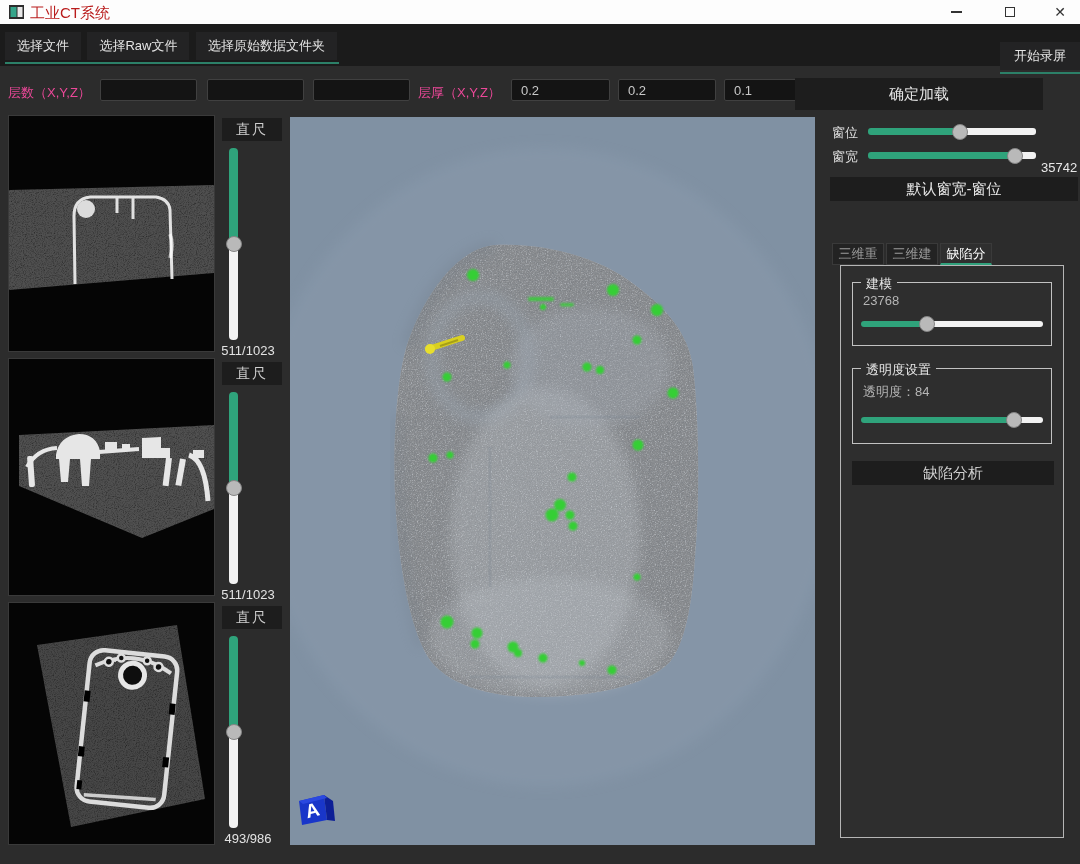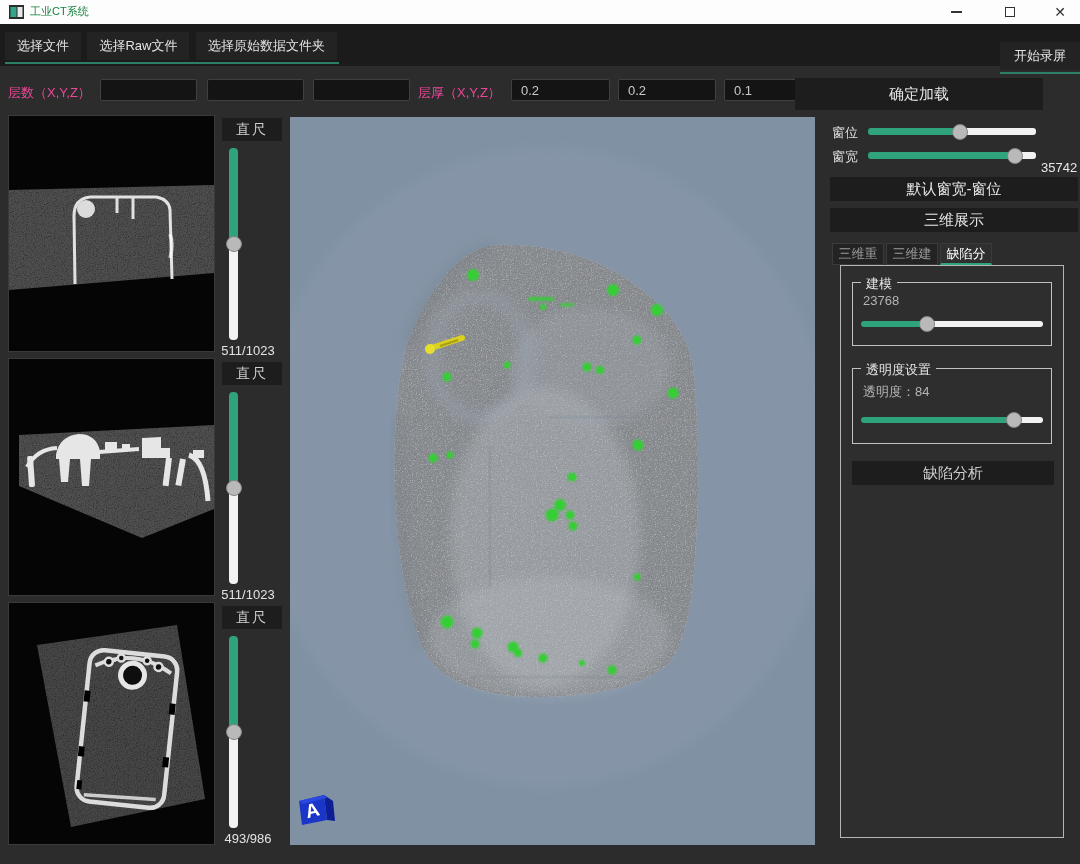--- a/index.html
+++ b/index.html
@@ -2,21 +2,21 @@
 <html><head>
 <meta charset="utf-8">
 <style>
   * { margin:0; padding:0; box-sizing:border-box; }
   body { background:#202020; font-family:"Liberation Sans", sans-serif; }
   .screen { position:relative; width:1080px; height:864px; background:#2c2c2c; overflow:hidden; }
 
   
   .titlebar { position:absolute; left:0; top:0; width:1080px; height:24px; background:#fdfdfd; }
   .titlebar .app-icon { position:absolute; left:9px; top:5px; width:15px; height:14px; }
-  .titlebar .title { position:absolute; left:30px; top:4px; font-size:11px; color:#15803d; }
+  .titlebar .title { position:absolute; left:30px; top:4px; font-size:15px; color:#b91c1c; }
   .win-btn { position:absolute; top:0; width:40px; height:24px; display:flex; align-items:center; justify-content:center; color:#333; cursor:default; }
   .win-btn.min { left:936px; } .win-btn.max { left:990px; } .win-btn.cls { left:1040px; font-size:14px; }
   .glyph-min { display:block; width:11px; height:2px; background:#333; }
   .glyph-max { display:block; width:10px; height:10px; border:1.5px solid #333; }
 
   
   .toolbar { position:absolute; left:0; top:24px; width:1080px; height:42px; background:#1b1b1b; }
   .file-btn-group { position:absolute; left:5px; top:8px; border-bottom:2px solid #2c8068; padding-bottom:2px; white-space:nowrap; }
   .tb-btn { display:inline-block; background:#232324; color:#e4e4e4; font-size:13px; padding:5px 12px; margin-right:2px; border:none; font-family:inherit; }
   .record-wrap { position:absolute; right:0; top:8px; border-bottom:2px solid #2c8068; padding-bottom:2px; }
@@ -278,21 +278,20 @@
 
   <span class="rp-label" style="left:832px;top:148px">窗宽</span>
   <div class="h-slider" style="left: 868px; top: 152px; width: 168px; --p: 87.4%;">
     <div class="fill-left"></div>
     <div class="fill-right"></div>
     <div class="thumb"></div>
   </div>
   <span class="rp-value" style="left:1041px;top:148px">57306</span>
 
   <button class="dark-btn" style="position:absolute;left:830px;top:177px;width:248px;height:24px;font-size:15px">默认窗宽-窗位</button>
-  <button class="dark-btn" style="position:absolute;left:830px;top:208px;width:248px;height:24px;font-size:15px">三维展示</button>
 
   <div class="tabs">
     <div class="tab">三维重建</div>
     <div class="tab">三维建模</div>
     <div class="tab active">缺陷分析</div>
   </div>
 
   <div class="tab-panel">
     <div class="groupbox" style="left:11px;top:16px;width:200px;height:64px">
       <span class="legend">建模</span>

